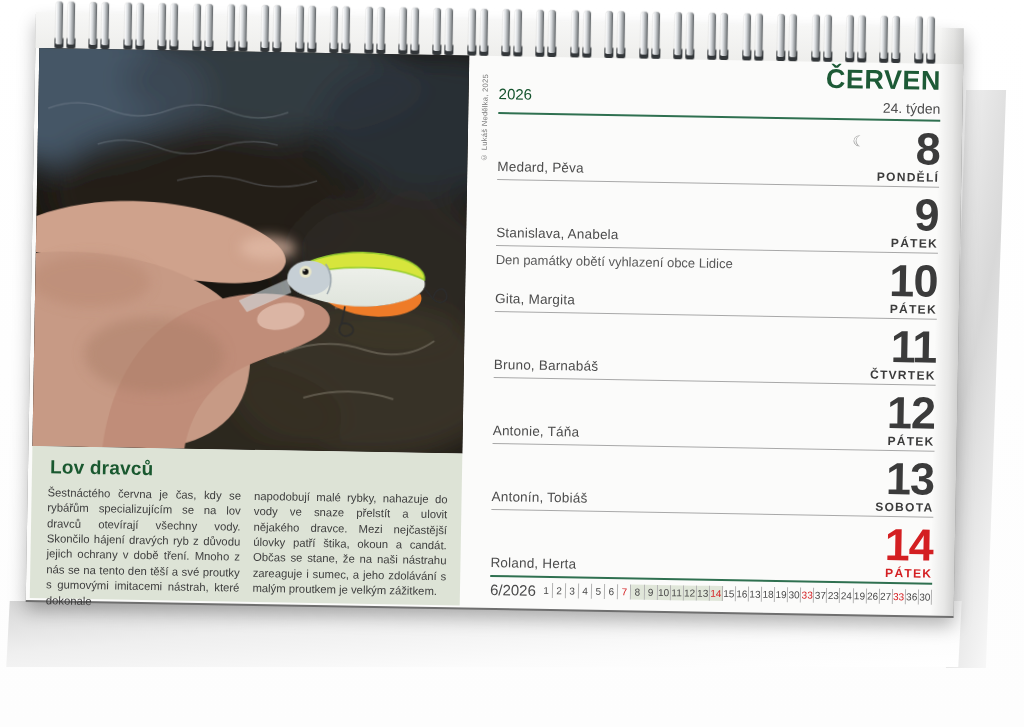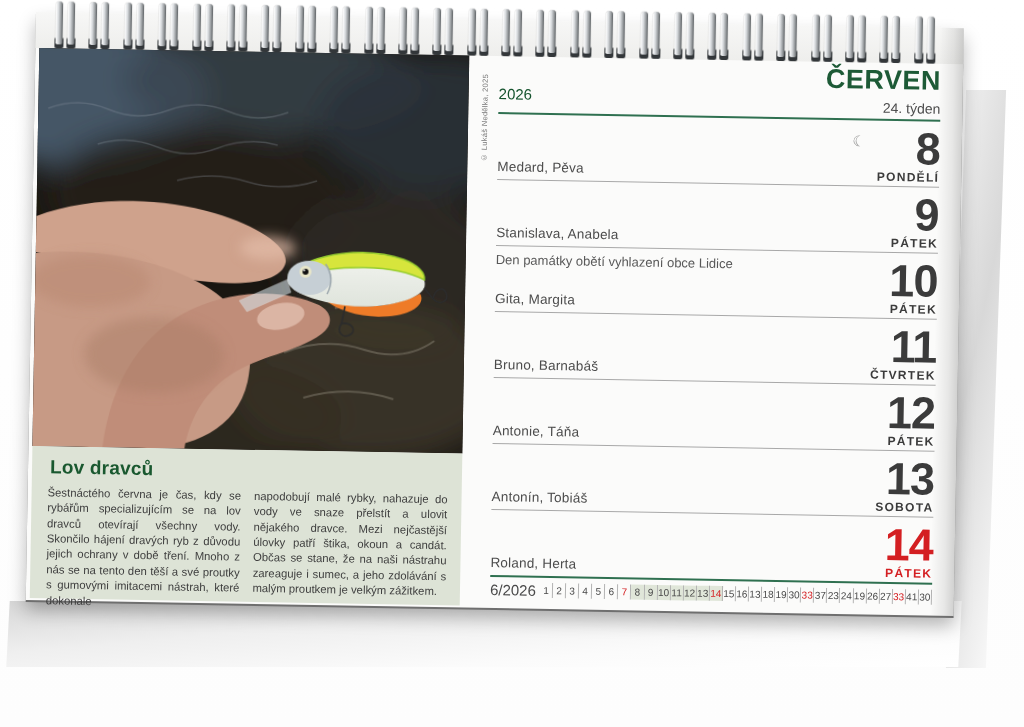--- a/index.html
+++ b/index.html
@@ -404,21 +404,21 @@
             <span class="strip-cell">19</span>
             <span class="strip-cell">30</span>
             <span class="strip-cell red">33</span>
             <span class="strip-cell">37</span>
             <span class="strip-cell">23</span>
             <span class="strip-cell">24</span>
             <span class="strip-cell">19</span>
             <span class="strip-cell">26</span>
             <span class="strip-cell">27</span>
             <span class="strip-cell red">33</span>
-            <span class="strip-cell">41</span>
+            <span class="strip-cell">36</span>
             <span class="strip-cell">30</span>
           </span>
       </div>
     </div>
 
     <div class="edge-shade"></div>
   </div>
 </div>
 
 </body></html>

